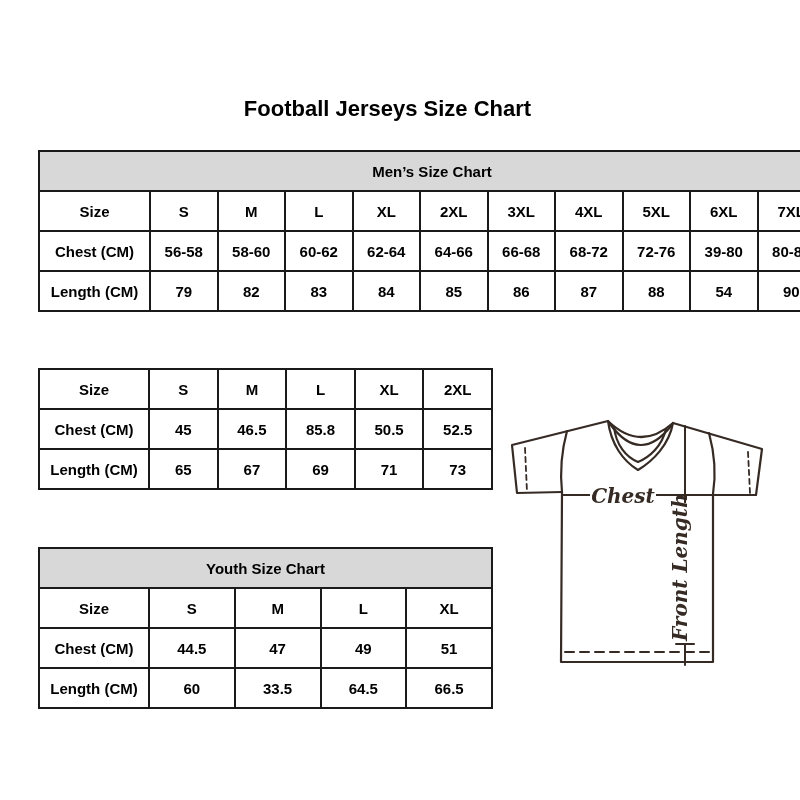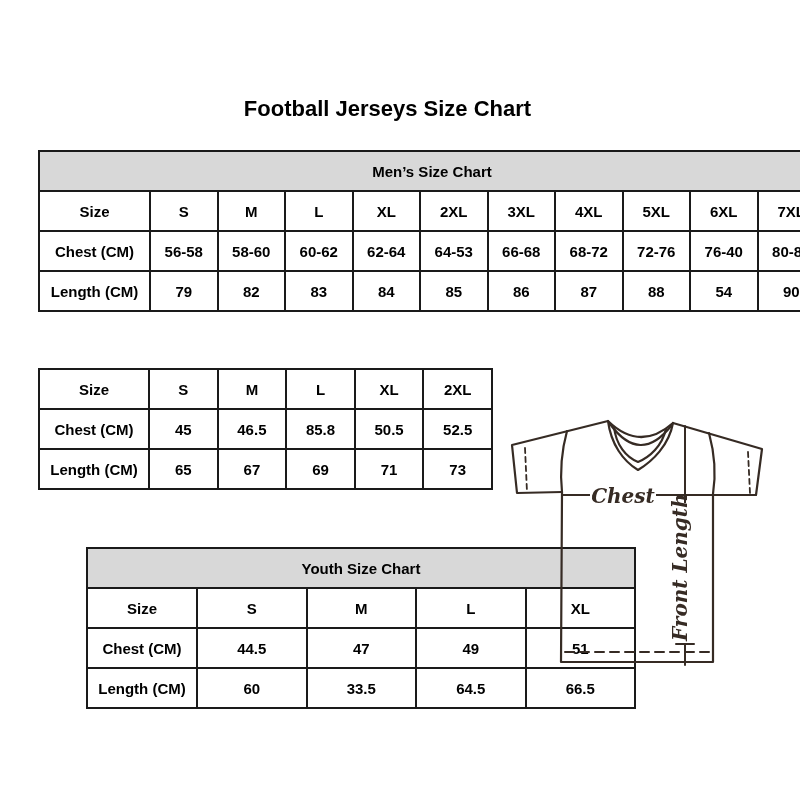--- a/index.html
+++ b/index.html
@@ -7,21 +7,21 @@
         font-family:"Liberation Sans",sans-serif;color:#000;}
   #main-title{position:absolute;top:96px;left:0;width:775px;text-align:center;
               font-size:22px;font-weight:bold;color:#000;}
   table.size-table{position:absolute;border-collapse:collapse;table-layout:fixed;
                    font-weight:bold;background:#fff;}
   table.size-table td{border:2px solid #1a1a1a;text-align:center;vertical-align:middle;
                       font-size:15px;padding:0;overflow:hidden;}
   td.thead{background:#d8d8d8;font-size:17px;height:38px;}
   #men-table{left:38px;top:150px;width:788px;}
   #women-table{left:38px;top:368px;width:455px;}
-  #youth-table{left:38px;top:547px;width:550px;margin-left:48px;}
+  #youth-table{left:38px;top:547px;width:455px;}
   #men-table tr,#women-table tr,#youth-table tr{height:40px;}
   #jersey-svg{position:absolute;left:505px;top:398px;width:270px;height:280px;}
   .dlabel{font-family:"DejaVu Serif",serif;font-style:italic;font-weight:bold;
           font-size:20px;fill:#362b24;}
 </style>
 </head>
 <body>
 
 <div id="page">
 
@@ -57,25 +57,25 @@
       <td>5XL</td>
       <td>6XL</td>
       <td>7XL</td>
     </tr>
     <tr>
       <td>Chest (CM)</td>
       <td>56-58</td>
       <td>58-60</td>
       <td>60-62</td>
       <td>62-64</td>
-      <td>64-53</td>
+      <td>64-66</td>
       <td>66-68</td>
       <td>68-72</td>
       <td>72-76</td>
-      <td>76-40</td>
+      <td>39-80</td>
       <td>80-84</td>
     </tr>
     <tr>
       <td>Length (CM)</td>
       <td>79</td>
       <td>82</td>
       <td>83</td>
       <td>84</td>
       <td>85</td>
       <td>86</td>

